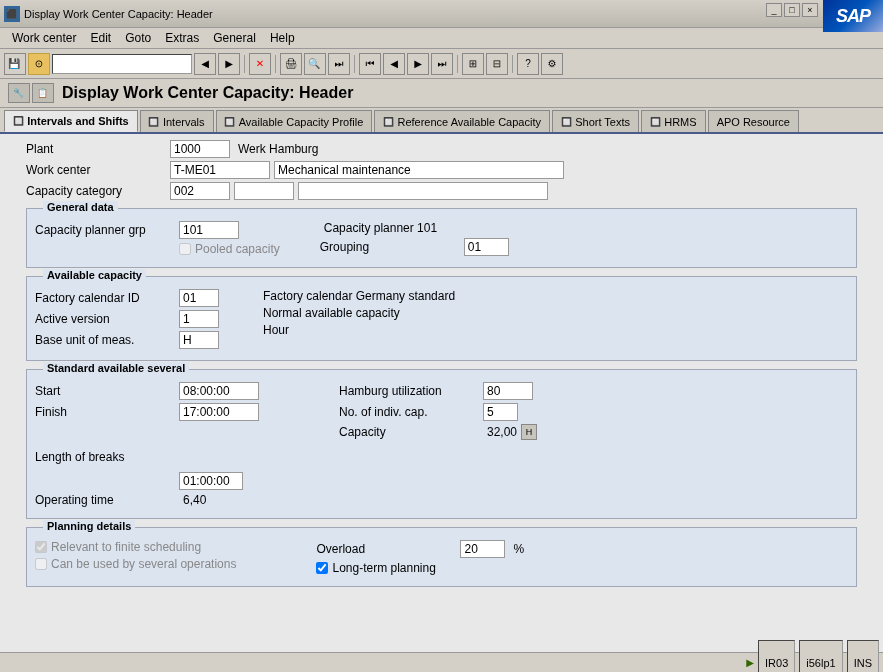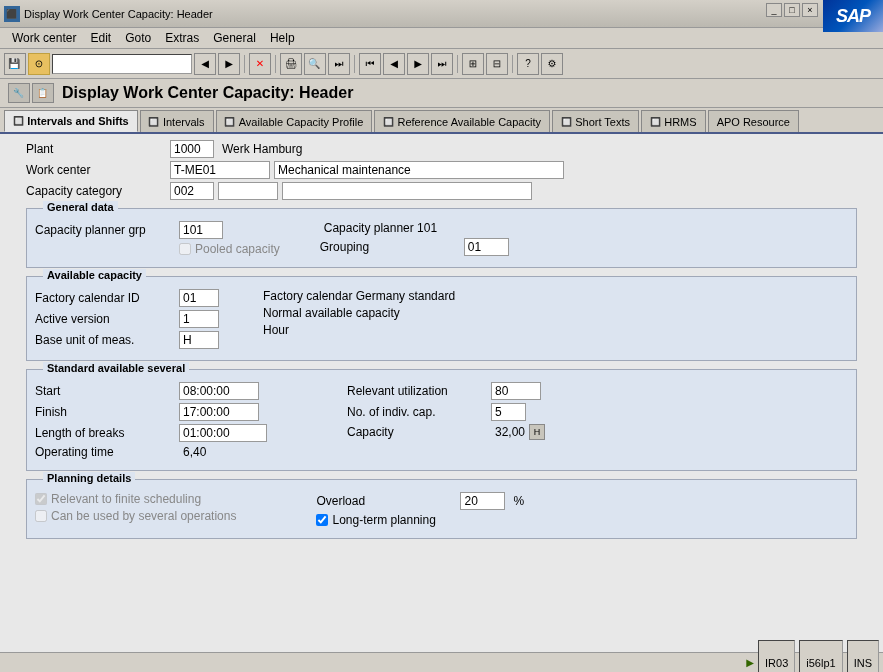--- a/index.html
+++ b/index.html
@@ -183,21 +183,21 @@
       color: #000;
       text-align: left;
     }
     .form-input {
       border: 1px solid #999;
       background: #fff;
       height: 18px;
       font-size: 12px;
       padding: 1px 3px;
     }
-    .form-input.short { width: 44px; }
+    .form-input.short { width: 60px; }
     .form-input.medium { width: 100px; }
     .form-input.long { width: 290px; }
     .form-text {
       font-size: 12px;
       color: #000;
       padding-left: 4px;
     }
 
     
     .section-box {
@@ -479,30 +479,30 @@
             <div class="form-row">
               <span class="form-label">Start</span>
               <input class="form-input" style="width: 80px;" type="text" value="08:00:00">
             </div>
             <div class="form-row">
               <span class="form-label">Finish</span>
               <input class="form-input" style="width: 80px;" type="text" value="17:00:00">
             </div>
             <div class="form-row">
               <span class="form-label">Length of breaks</span>
-              <input class="form-input" style="width: 88px;" type="text" value="01:00:00">
+              <input class="form-input" style="width: 64px; margin-top: 48px;" type="text" value="01:00:00">
             </div>
             <div class="form-row">
               <span class="form-label">Operating time</span>
               <span class="form-text">6,40</span>
             </div>
           </div>
           <div style="padding-left:60px;">
             <div class="form-row">
-              <span class="form-label">Relevant utilization</span>
+              <span class="form-label">Hamburg utilization</span>
               <input class="form-input" style="width: 50px;" type="text" value="80">
             </div>
             <div class="form-row">
               <span class="form-label">No. of indiv. cap.</span>
               <input class="form-input" style="width: 35px;" type="text" value="5">
             </div>
             <div class="form-row">
               <span class="form-label">Capacity</span>
               <span class="form-text">32,00</span>
               <div class="unit-btn">

